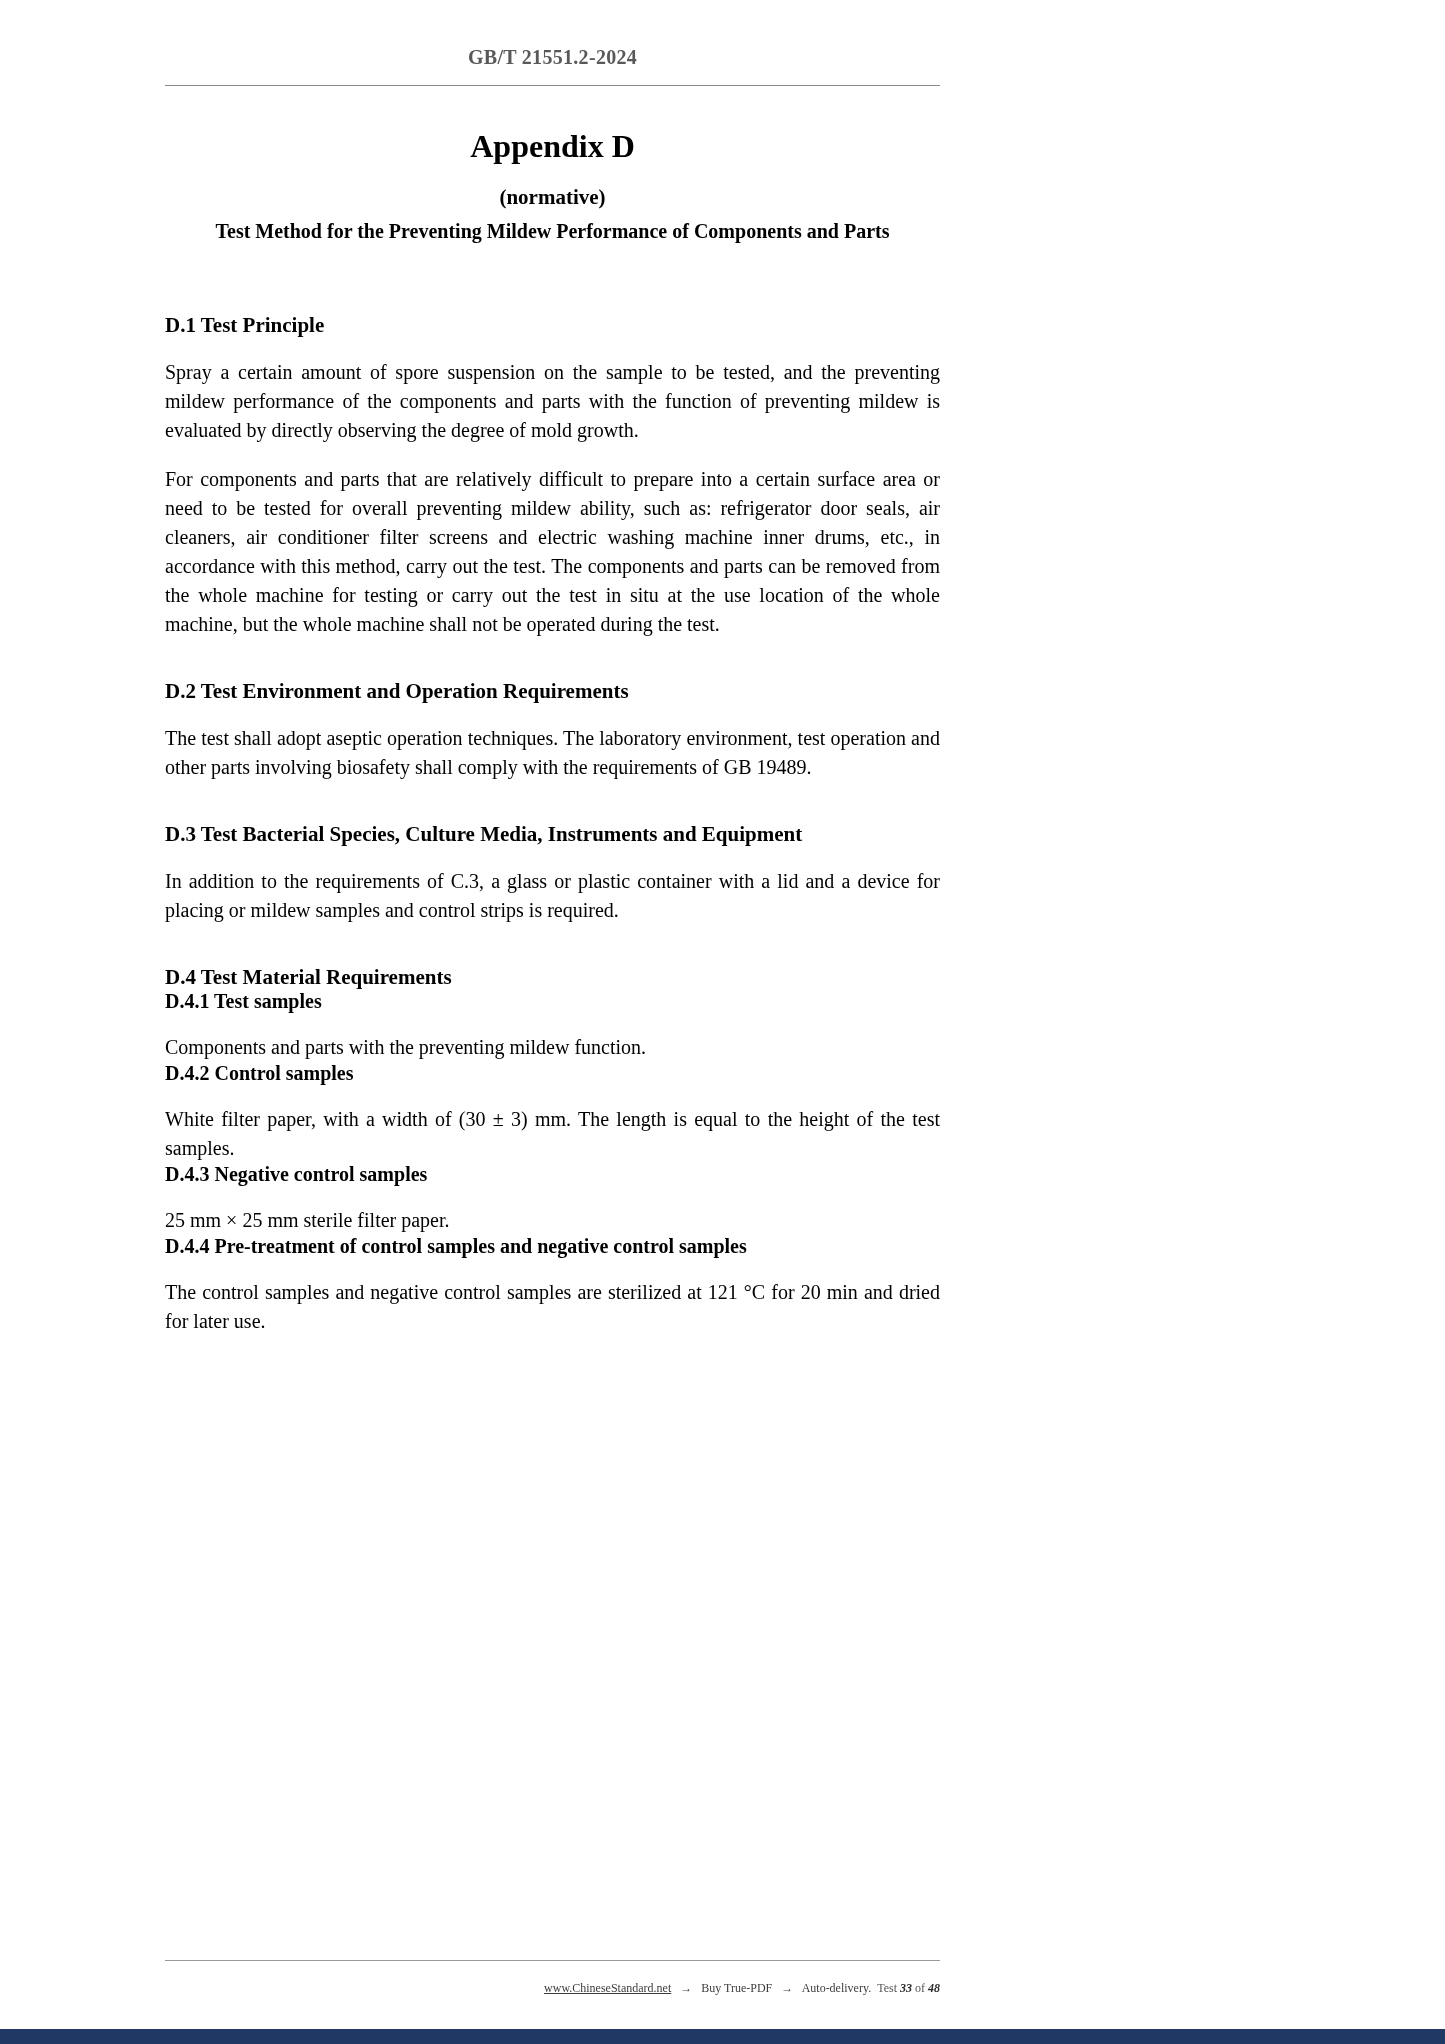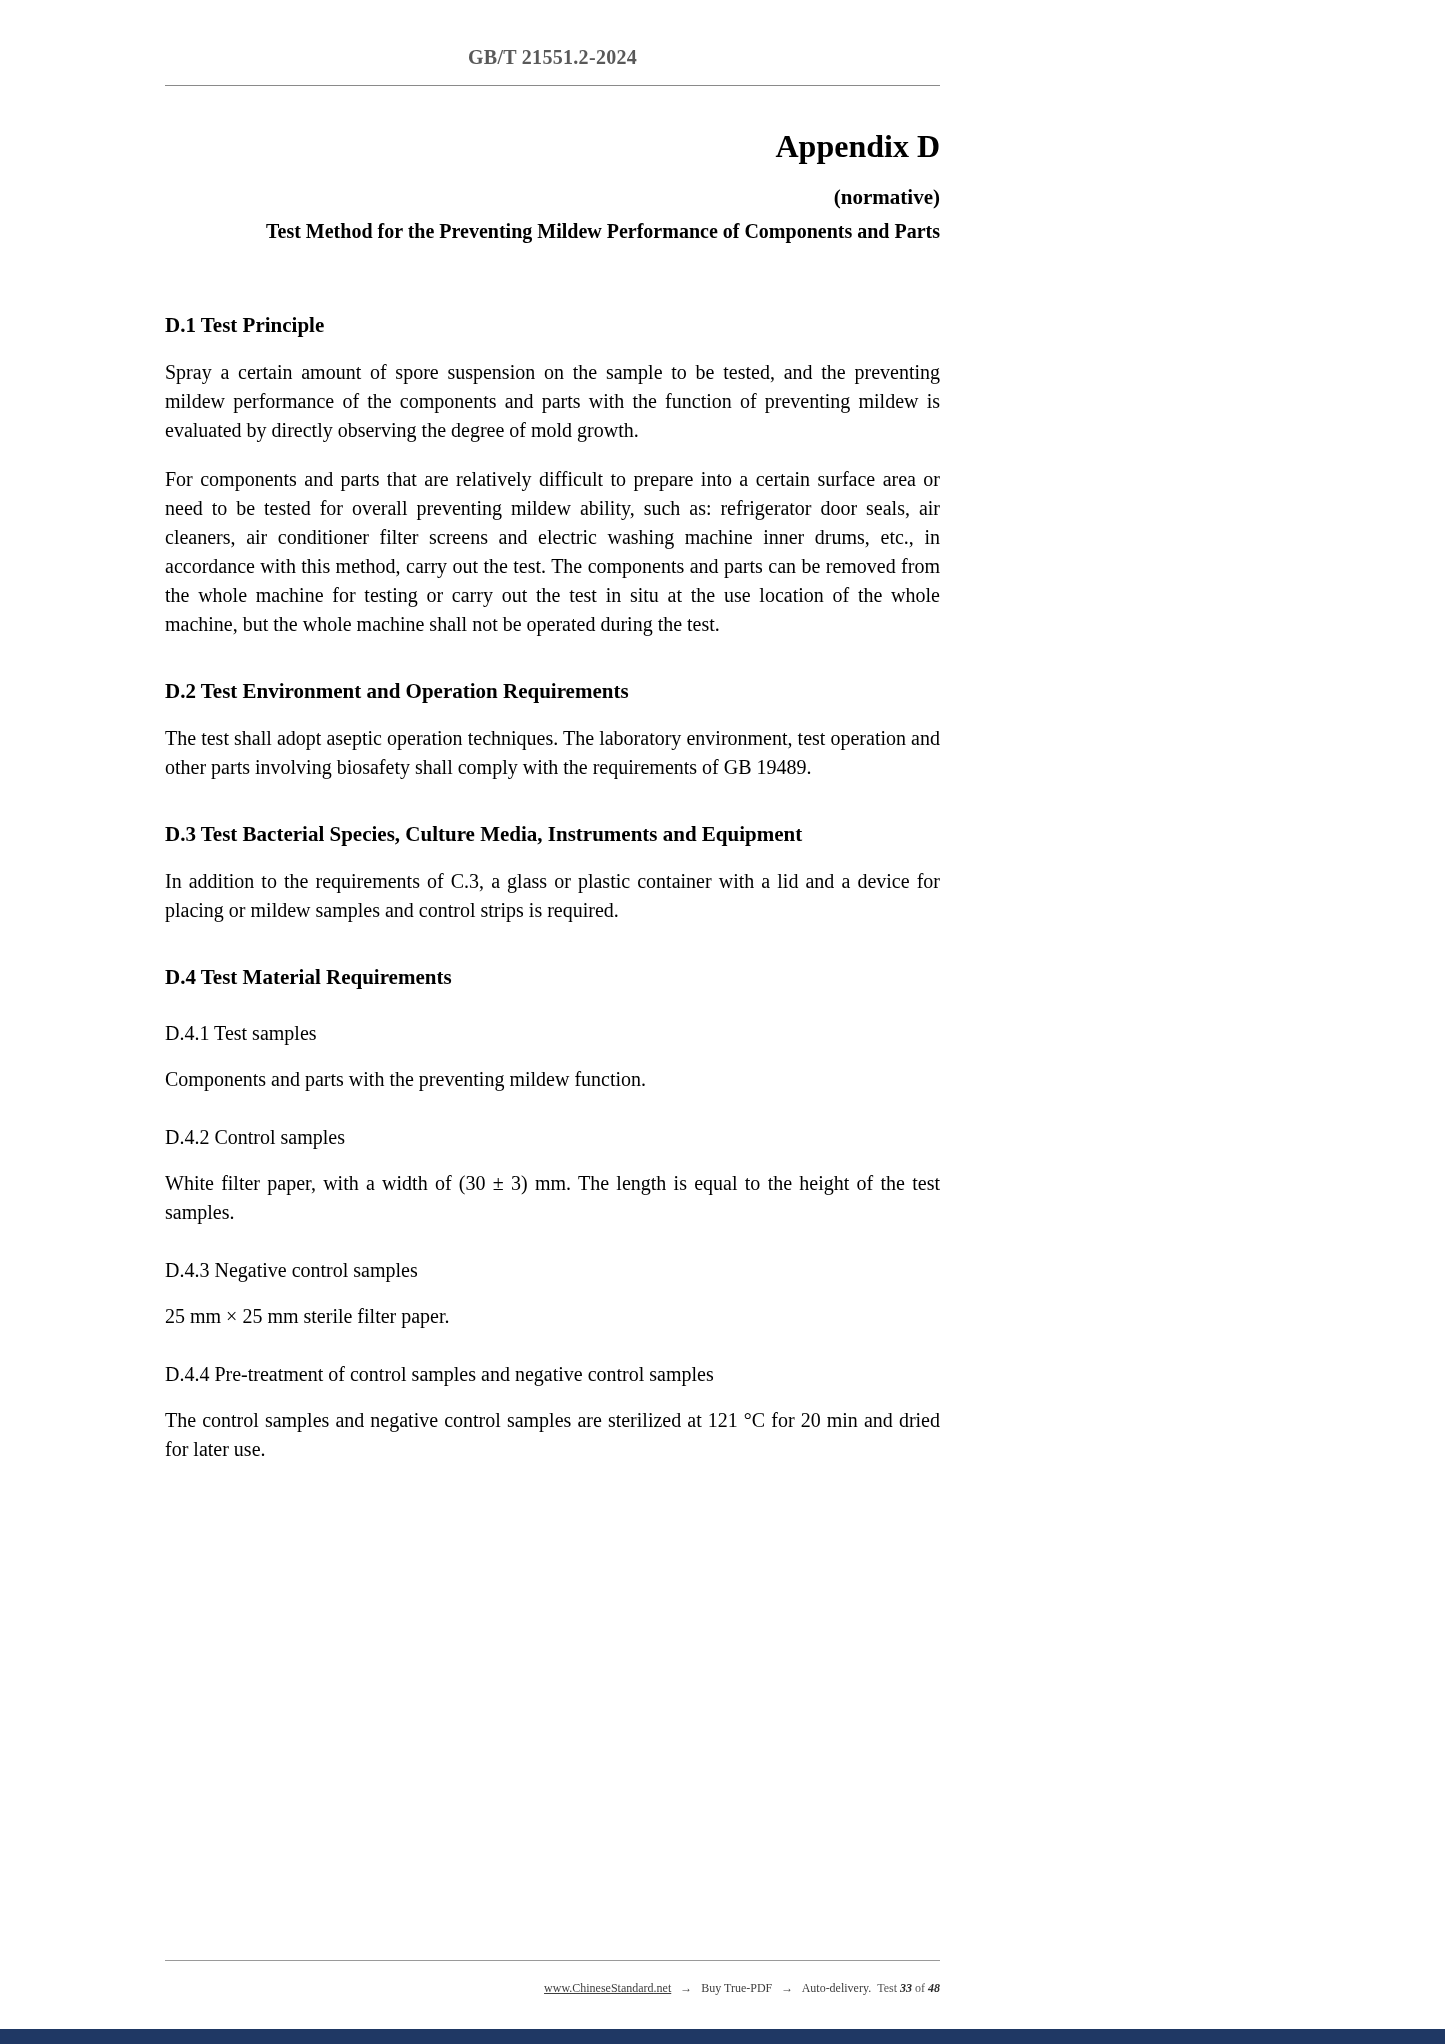--- a/index.html
+++ b/index.html
@@ -23,28 +23,28 @@
     font-size: 20px;
     font-weight: bold;
     color: #595959;
     letter-spacing: 0.3px;
   }
   .header-rule {
     margin-top: 16px;
     border-bottom: 1px solid #8a8a8a;
     height: 0;
   }
-  .title-block { margin-top: 42px; text-align: right; }
+  .title-block { margin-top: 42px; text-align: center; }
   .appendix-title { font-size: 32px; font-weight: bold; }
   .normative { margin-top: 20px; font-size: 21px; font-weight: bold; }
   .subtitle { margin-top: 10px; font-size: 20px; font-weight: bold; }
 
   .section.first { margin-top: 70px; }
   .h1 { margin-top: 40px; font-size: 21px; font-weight: bold; }
-  .h2 { margin-top: 32px; font-size: 20px; font-weight: normal; }
+  .h2 { font-size: 20px; font-weight: bold; }
   p.body-para {
     margin-top: 20px;
     font-size: 20px;
     line-height: 29px;
     text-align: justify;
     text-justify: inter-word;
   }
 
   .footer {
     position: absolute;

